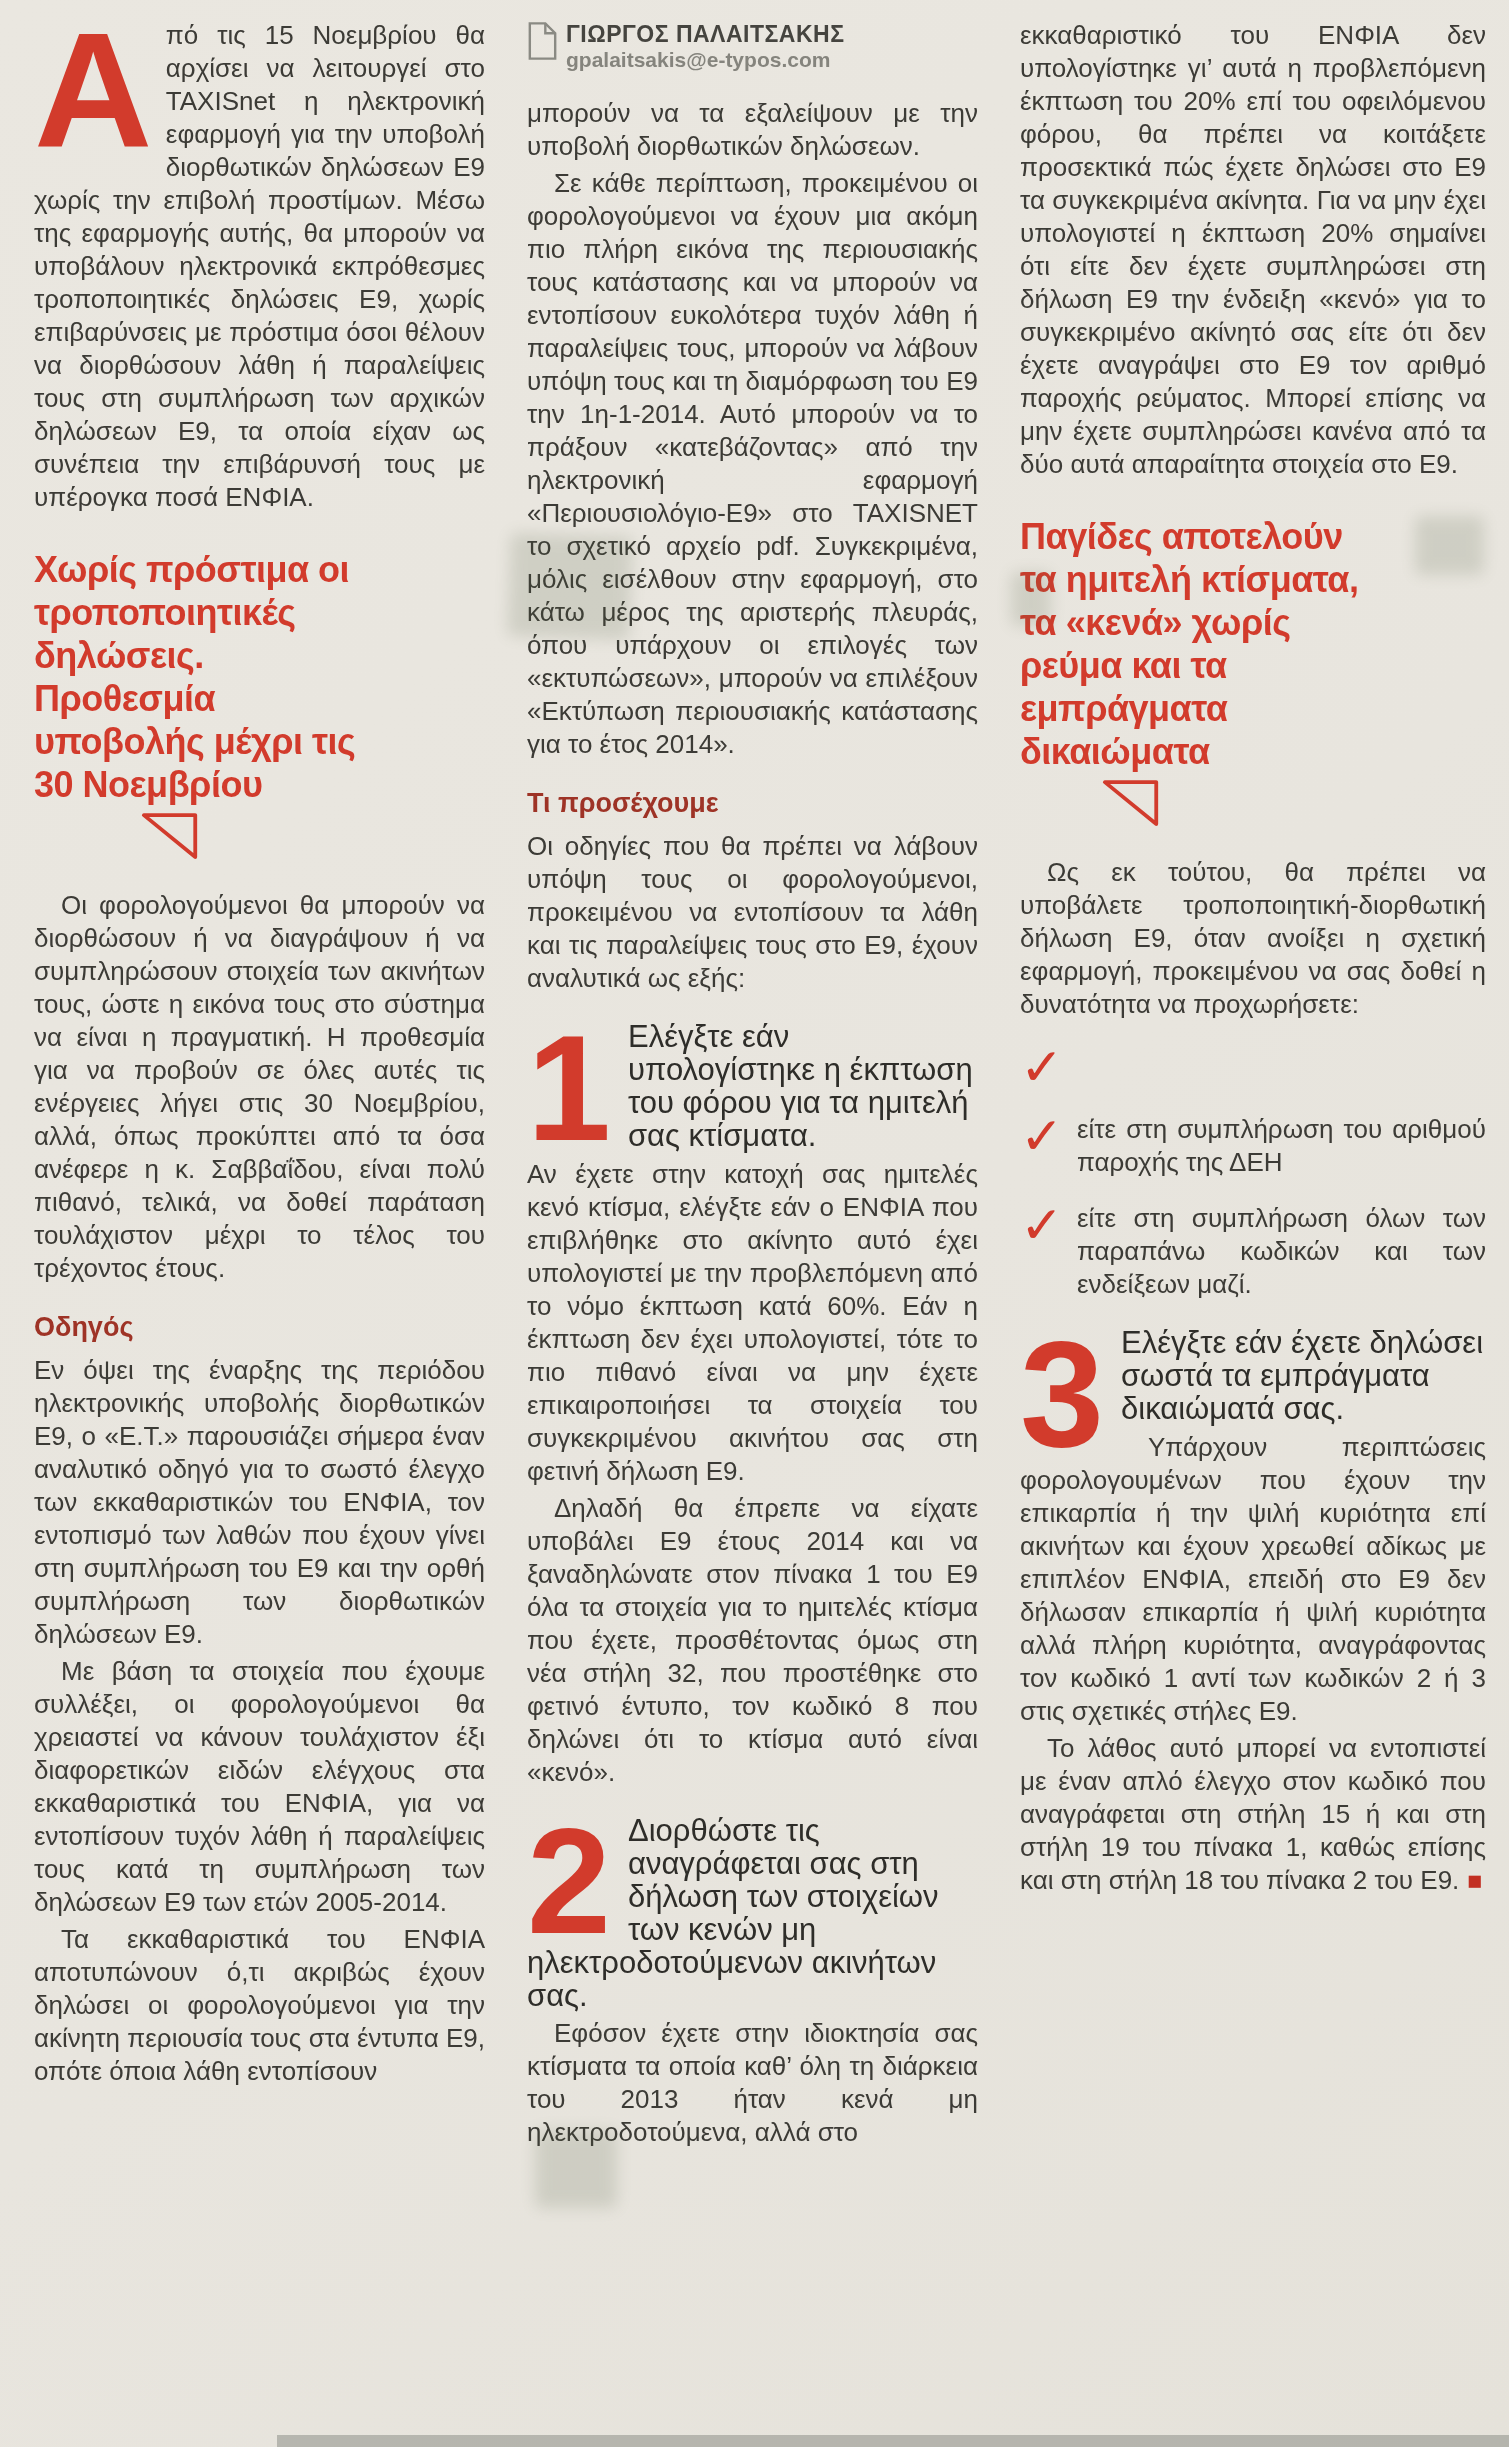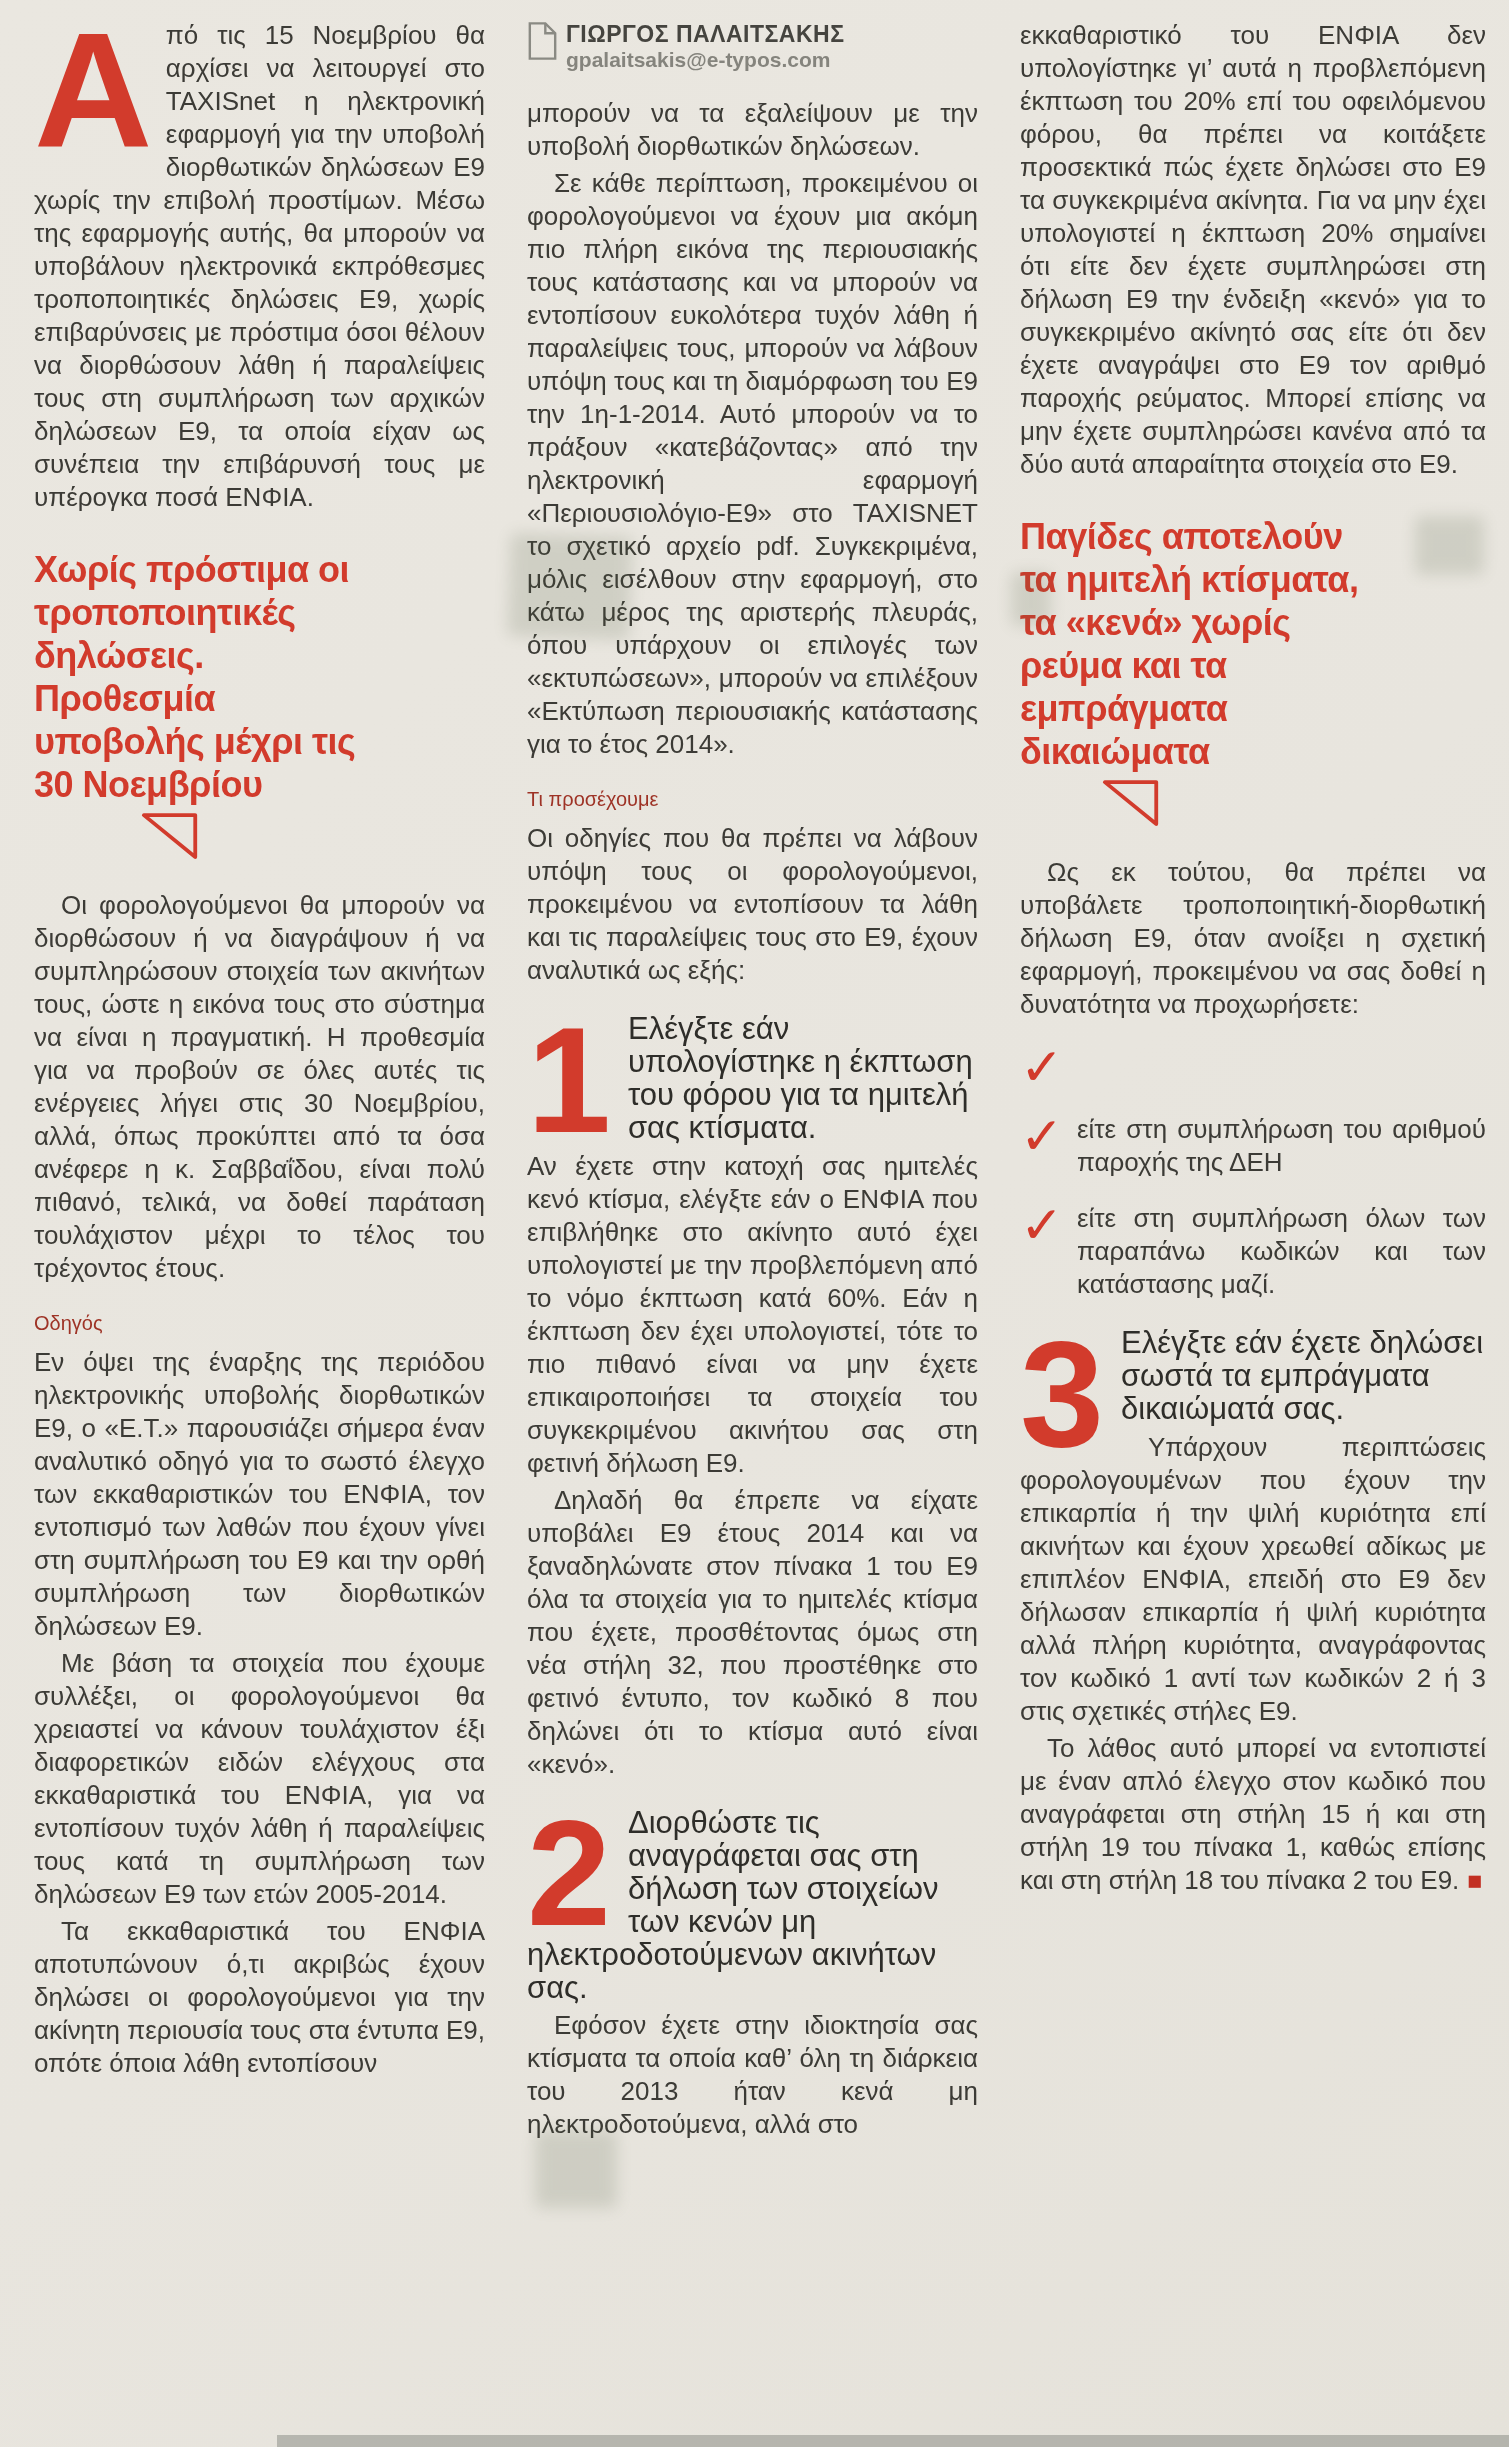--- a/index.html
+++ b/index.html
@@ -56,22 +56,22 @@
     margin: 34px 0 5.7px 0;
     letter-spacing: -0.5px;
   }
   .tail {
     display: block;
     margin: 1.9px 0 27px 107px;
   }
   .col3 .tail { margin-left: 82px; }
 
   .subhead {
-    font-size: 20px;
-    font-weight: normal;
+    font-size: 27px;
+    font-weight: bold;
     color: #9e3326;
     margin: 27px 0 11.5px 0;
   }
 
   .byline {
     display: flex;
     align-items: flex-start;
     gap: 8px;
     margin: 1.9px 0 25px 0;
   }
@@ -215,21 +215,21 @@
 
       <div class="check-item">
         <div class="check-glyph">✓</div>
       </div>
       <div class="check-item">
         <div class="check-glyph">✓</div>
         <div class="check-text">είτε στη συμπλήρωση του αριθμού παροχής της ΔΕΗ</div>
       </div>
       <div class="check-item">
         <div class="check-glyph">✓</div>
-        <div class="check-text">είτε στη συμπλήρωση όλων των παραπάνω κωδικών και των κατάστασης μαζί.</div>
+        <div class="check-text">είτε στη συμπλήρωση όλων των παραπάνω κωδικών και των ενδείξεων μαζί.</div>
       </div>
 
       <div class="num-item">
         <div class="big-num">3</div>
         <div class="item-head">Ελέγξτε εάν έχετε δηλώσει σωστά τα εμπράγματα δικαιώματά σας.</div>
         <p class="body ind">Υπάρχουν περιπτώσεις φορολογουμένων που έχουν την επικαρπία ή την ψιλή κυριότητα επί ακινήτων και έχουν χρεωθεί αδίκως με επιπλέον ΕΝΦΙΑ, επειδή στο Ε9 δεν δήλωσαν επικαρπία ή ψιλή κυριότητα αλλά πλήρη κυριότητα, αναγράφοντας τον κωδικό 1 αντί των κωδικών 2 ή 3 στις σχετικές στήλες Ε9.</p>
         <div class="clear"></div>
         <p class="body ind"><span>Το λάθος αυτό μπορεί να εντοπιστεί με έναν απλό έλεγχο στον κωδικό που αναγράφεται στη στήλη 15 ή και στη στήλη 19 του πίνακα 1, καθώς επίσης και στη στήλη 18 του πίνακα 2 του Ε9.</span><span class="end-mark">■</span></p>
       </div>
     </div>

